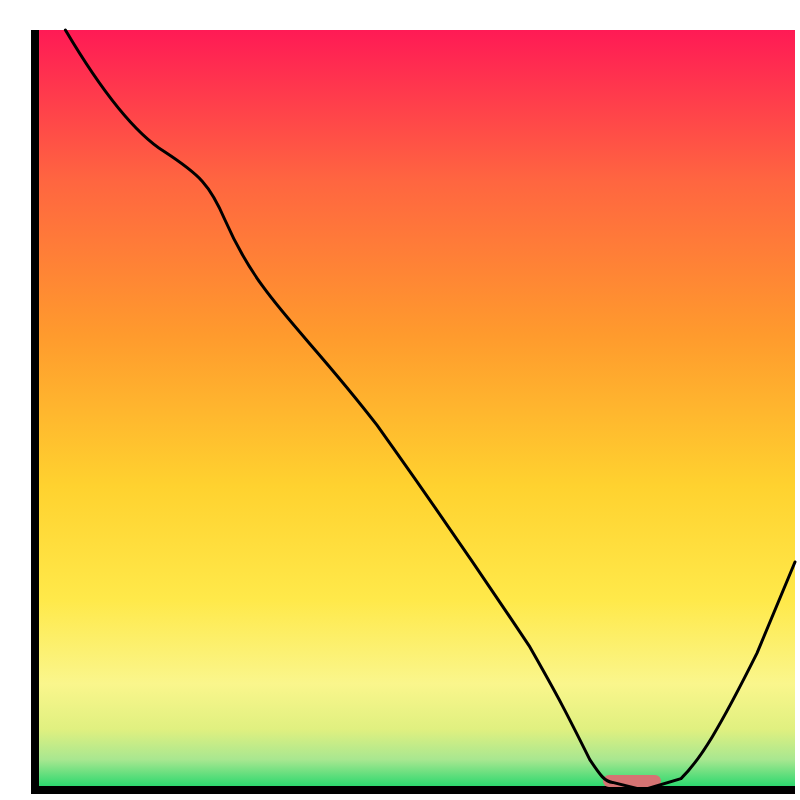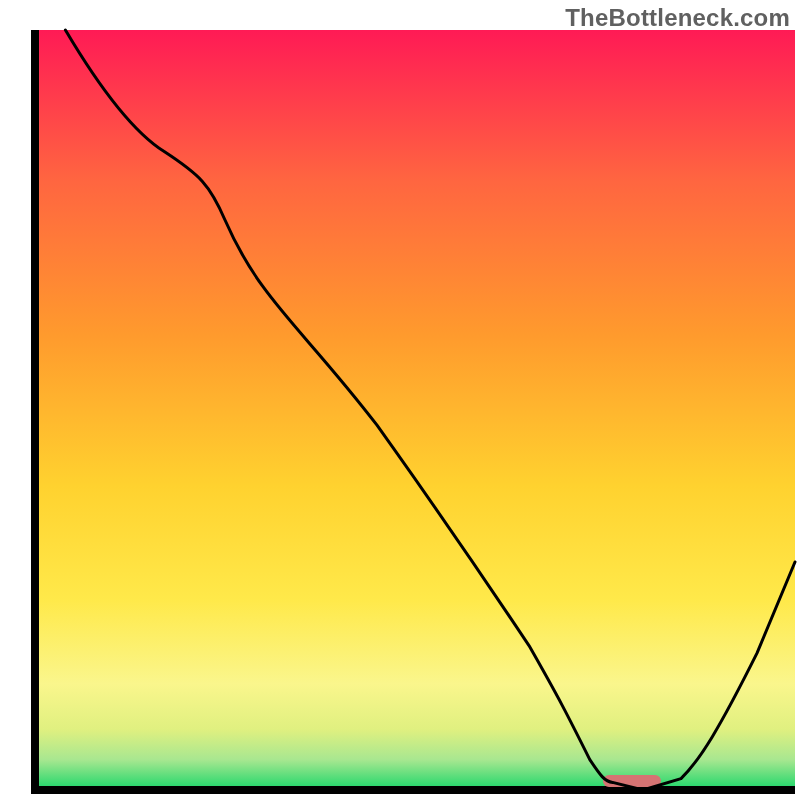--- a/index.html
+++ b/index.html
@@ -29,21 +29,20 @@
     left: 0;
     top: 0;
     width: 800px;
     height: 800px;
   }
 </style>
 </head>
 <body>
 <div class="wrap">
 
-  <div class="watermark">TheBottleneck.com</div>
 
   <svg class="plot" viewBox="0 0 800 800">
     <defs>
       <linearGradient id="bg-grad" x1="0" y1="0" x2="0" y2="1">
         <stop offset="0%" stop-color="#ff1a55"></stop>
         <stop offset="20%" stop-color="#ff6640"></stop>
         <stop offset="40%" stop-color="#ff9a2d"></stop>
         <stop offset="60%" stop-color="#ffd22f"></stop>
         <stop offset="75%" stop-color="#ffe94a"></stop>
         <stop offset="86%" stop-color="#faf68c"></stop>

